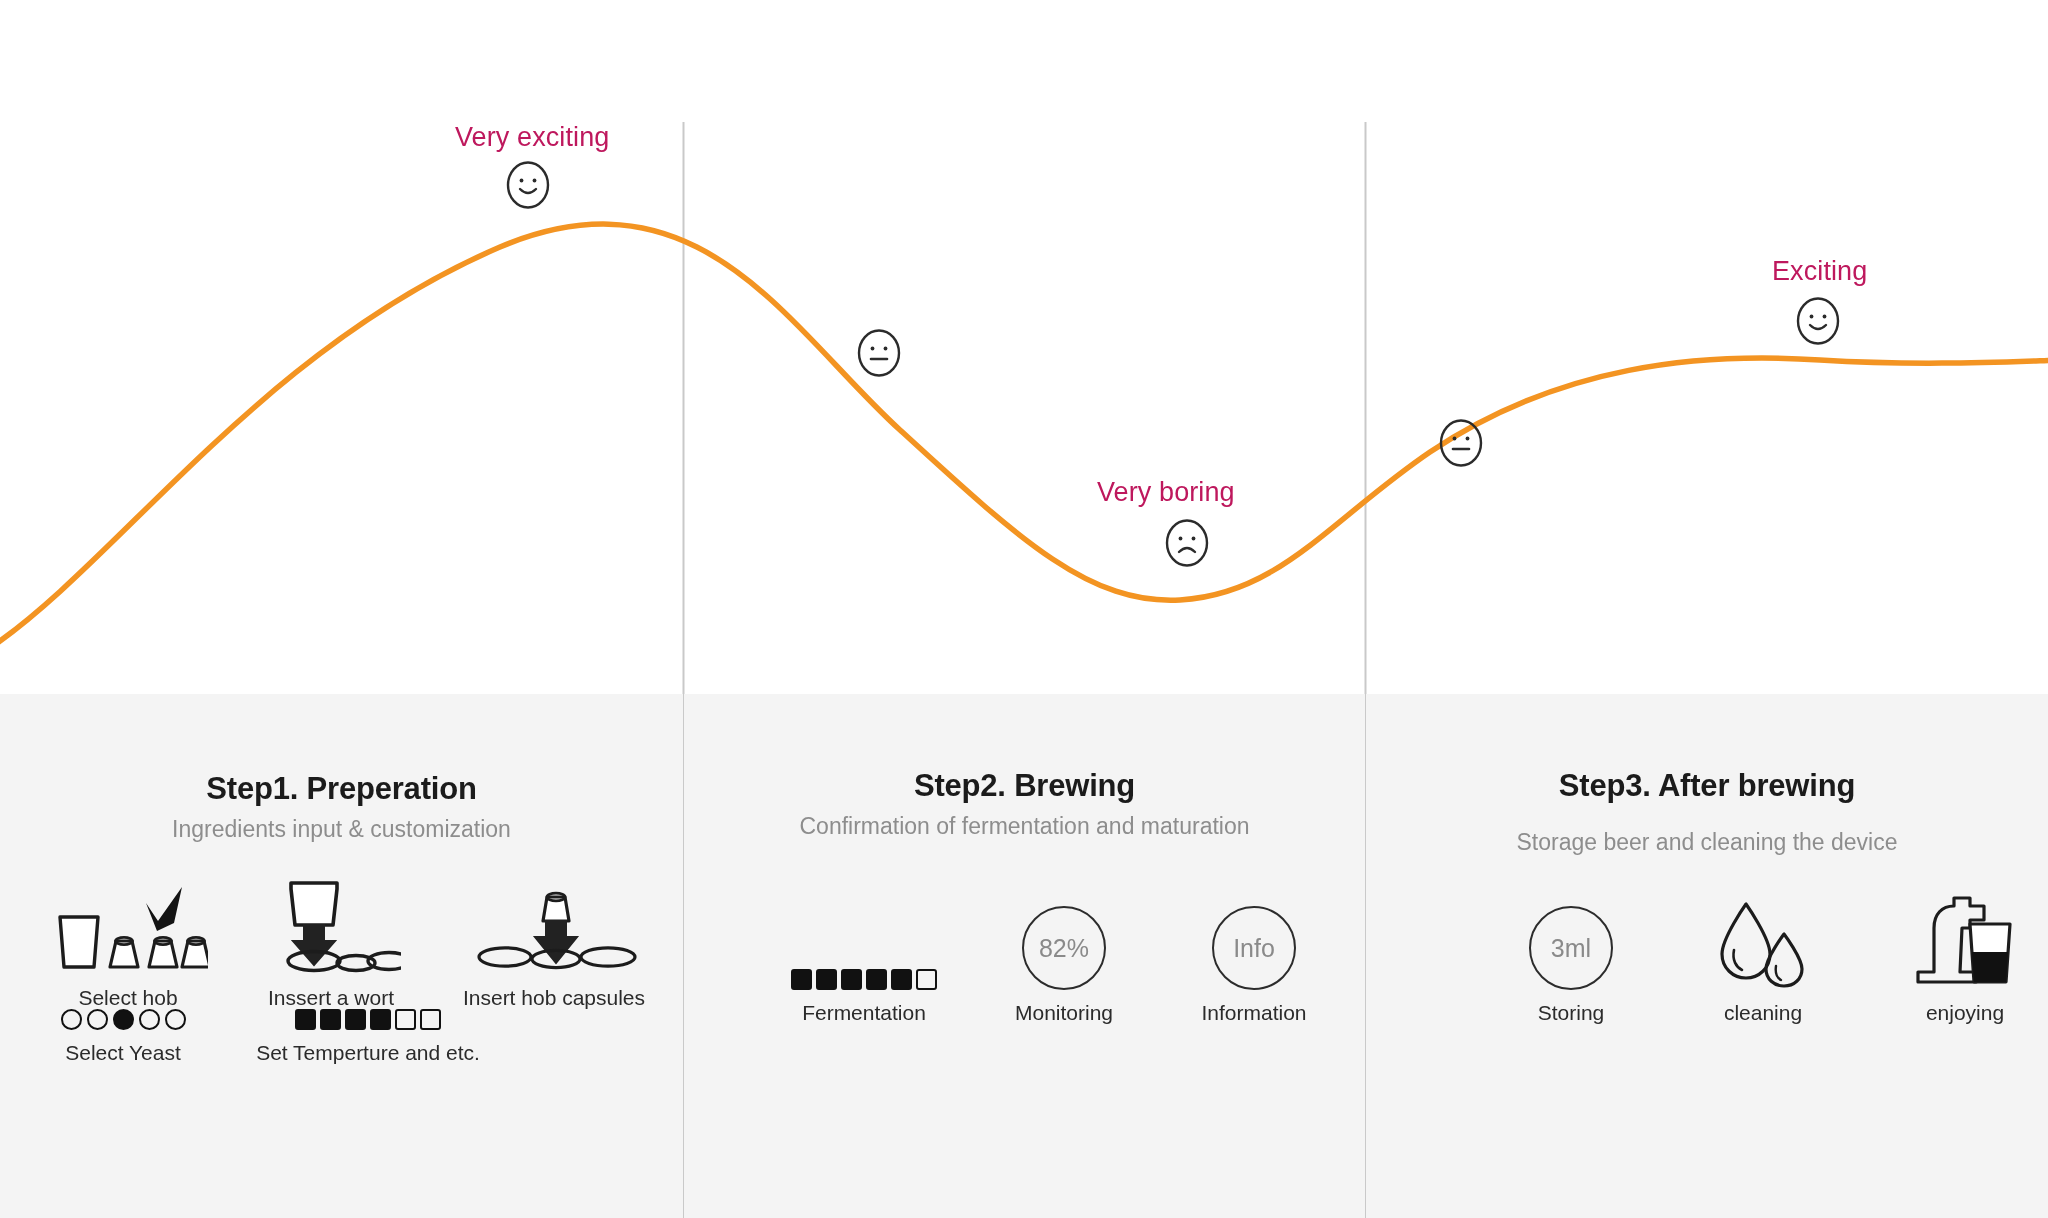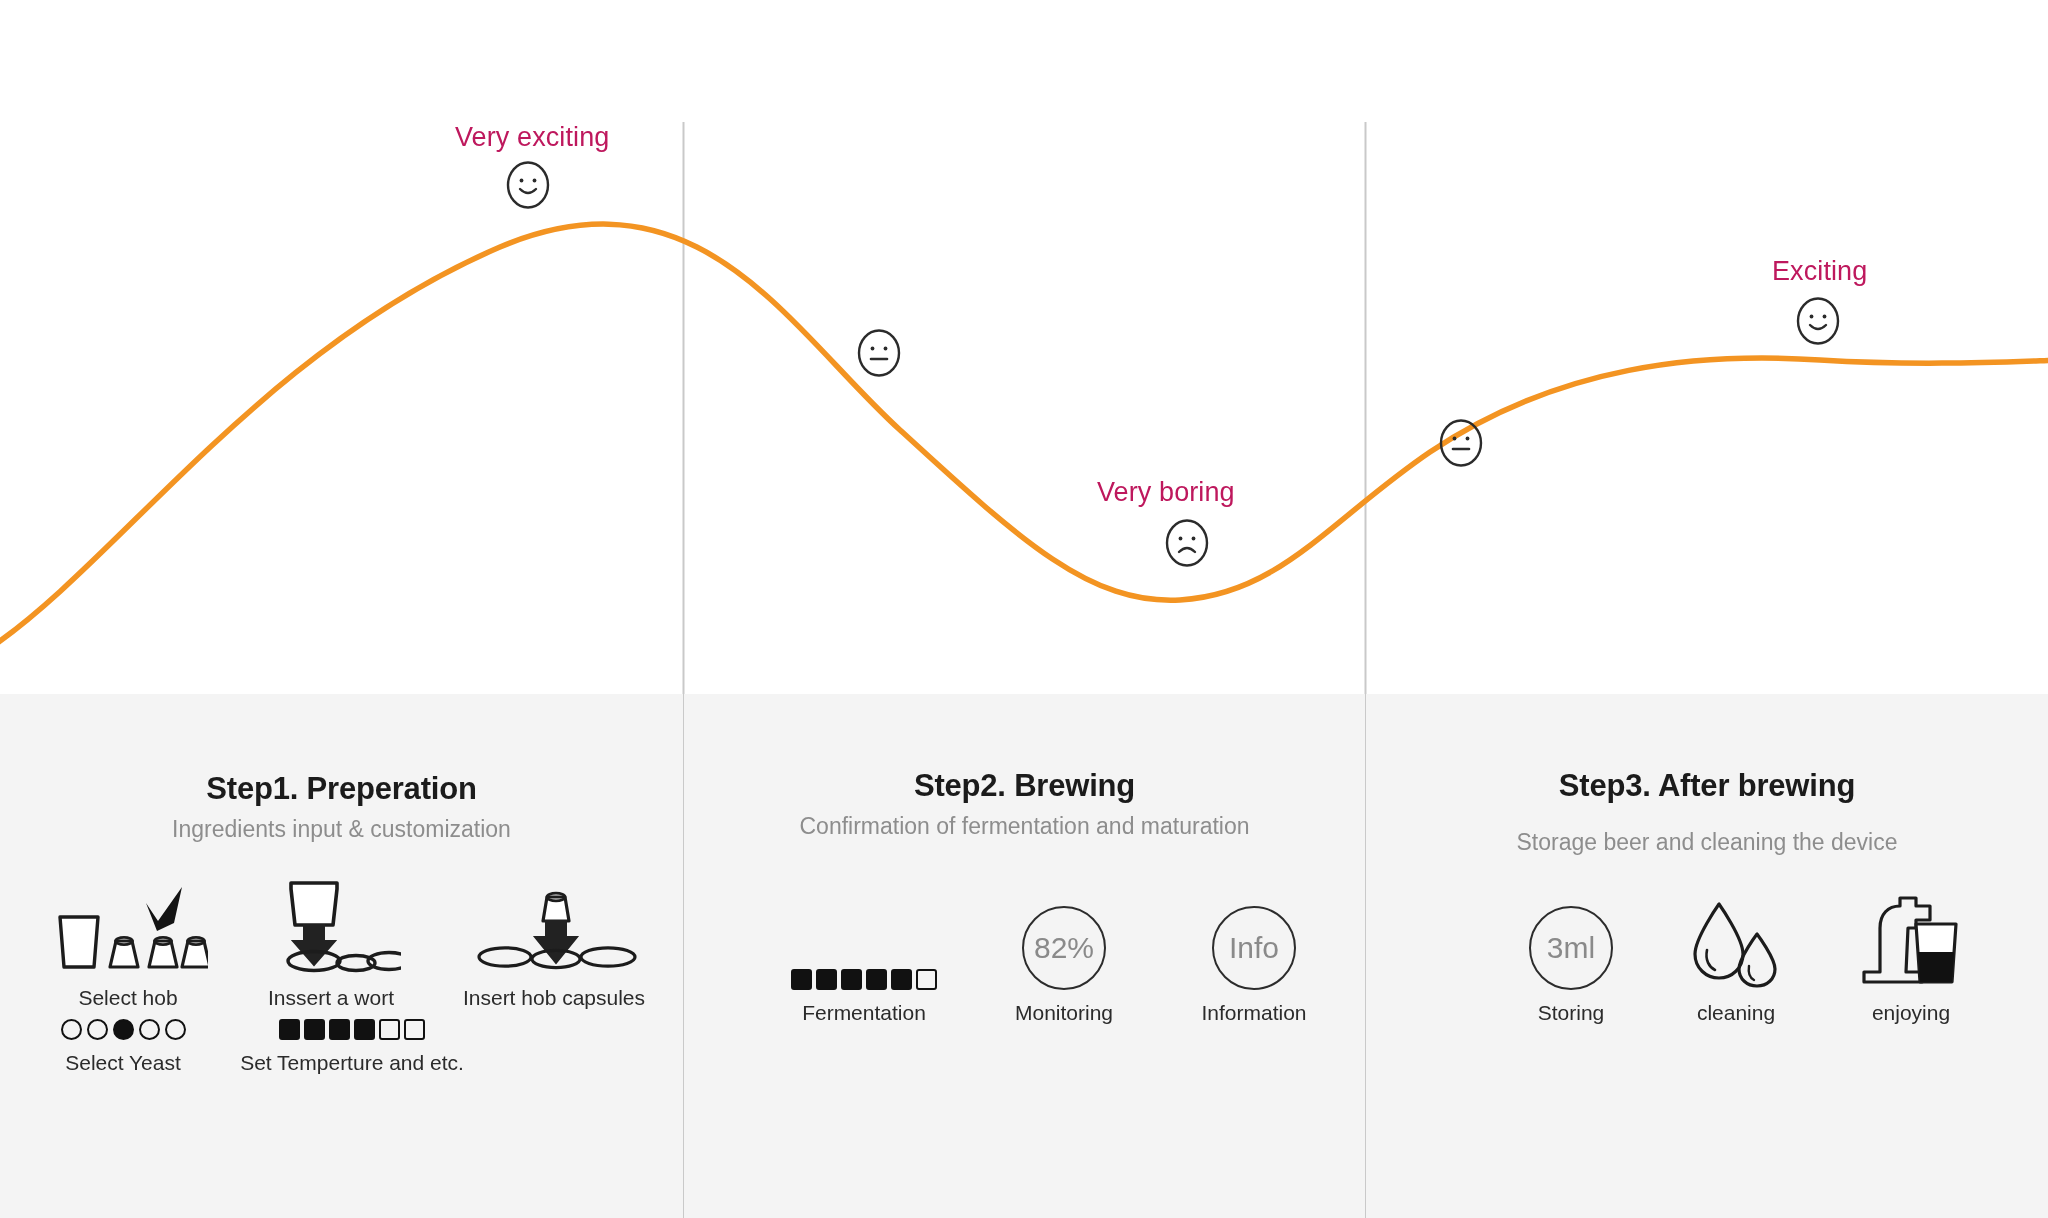--- a/index.html
+++ b/index.html
@@ -72,21 +72,21 @@
     color:#2b2b2b;
     white-space:nowrap;
     text-align:center;
   }
 
   .pill-circle {
     width:84px; height:84px; border-radius:50%;
     border:2.2px solid #2c2c2c;
     display:flex; align-items:center; justify-content:center;
     color:#8a8a8a;
-    font-size:30px;
+    font-size:25px;
   }
 
   .dots { display:flex; gap:5px; align-items:center; }
   .dot { width:21px; height:21px; border-radius:50%; border:2.3px solid #111; }
   .dot.filled { background:#111; }
 
   .sqs { display:flex; gap:4px; align-items:center; }
   .sq { width:21px; height:21px; border-radius:3px; border:2.3px solid #111; }
   .sq.filled { background:#111; }
 </style>
@@ -209,21 +209,21 @@
               <path d="M77 42 L97 42 L97 58 L108 58 L87 84 L66 58 L77 58 Z" fill="#222" stroke="#222" stroke-width="2"></path>
               <ellipse cx="87" cy="80" rx="24" ry="8.6" fill="none" stroke="#1c1c1c" stroke-width="3.2"></ellipse>
               <ellipse cx="36" cy="78" rx="26" ry="9.2" fill="none" stroke="#1c1c1c" stroke-width="3.2"></ellipse>
               <ellipse cx="139" cy="78" rx="27" ry="9.2" fill="none" stroke="#1c1c1c" stroke-width="3.2"></ellipse>
             </svg>
           </div>
           <div class="icon-caption">Insert hob capsules</div>
         </div>
       </div>
 
-      <div class="icon-row" style="left:48px; top:318px; gap:24px;">
+      <div class="icon-row" style="left:48px; top:308px; gap:40px;">
         <div class="icon-item" style="width:150px;">
           <div class="icon-glyph" style="height:28px;">
             <div class="dots">
               <span class="dot"></span>
                 <span class="dot"></span>
                 <span class="dot filled"></span>
                 <span class="dot"></span>
                 <span class="dot"></span>
             </div>
           </div>
@@ -279,21 +279,21 @@
           </div>
           <div class="icon-caption">Information</div>
         </div>
       </div>
     </div>
 
     <div class="step-col" style="left:1366px; width:682px;">
       <div class="step-title" style="top:74px;">Step3. After brewing</div>
       <div class="step-sub" style="top:119px;margin-top:16px;">Storage beer and cleaning the device</div>
 
-      <div class="icon-row" style="left:150px; top:200px; gap:50px; align-items:flex-end;">
+      <div class="icon-row" style="left:150px; top:200px; gap:77px; align-items:flex-end;">
 
         <div class="icon-item" style="width:110px;">
           <div class="icon-glyph" style="height:96px;">
             <div class="pill-circle">3ml</div>
           </div>
           <div class="icon-caption">Storing</div>
         </div>
 
         <div class="icon-item" style="width:120px;">
           <div class="icon-glyph" style="height:96px;">

